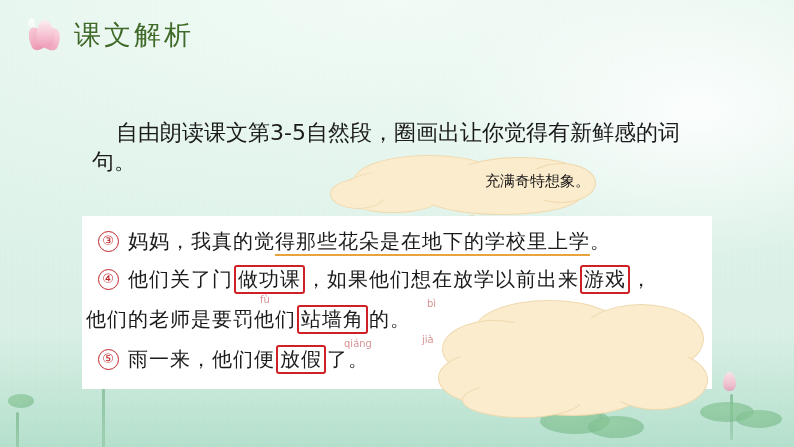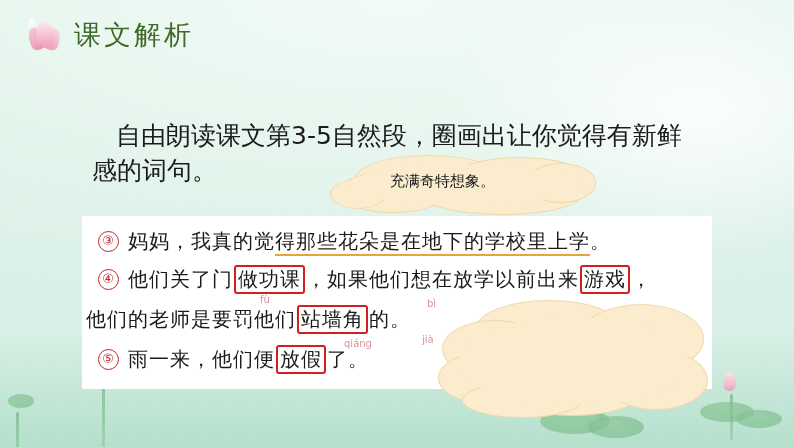--- a/index.html
+++ b/index.html
@@ -96,22 +96,22 @@
     text-shadow: 0 1px 0 rgba(255,255,255,0.8);
   }
 
   
   .instruction {
     position: absolute;
     left: 92px;
     top: 118px;
     width: 600px;
     font-family: "DejaVu Sans", "Liberation Sans", sans-serif;
-    font-size: 25px;
-    line-height: 35px;
+    font-size: 22px;
+    line-height: 29px;
     color: #1b1b1b;
     text-indent: 24px;
   }
   .cloud-wrap { position: absolute; }
 
   .cloud-body {
     position: absolute;
     background: #fbecce;
     border: 1px solid #efd9ad;
     border-radius: 50% / 50%;
@@ -131,21 +131,21 @@
   #cloud1 .b3 { left: 8px;   top: 16px; width: 110px; height: 42px; }
   #cloud1 .b4 { left: 92px;  top: 20px; width: 160px; height: 40px; }
   #cloud1 .b5 { left: 0px;   top: 24px; width:  56px; height: 30px; }
   #cloud1 .b6 { left: 196px; top: 8px;  width:  70px; height: 40px; }
   #cloud1 .cloud-inner {
     position:absolute; left:18px; top:10px; width:232px; height:40px;
     background:#fbecce; border-radius:50%;
   }
   #cloud1 .cloud-text {
     left: 60px; top: 16px; width: 200px;
-    font-size: 15px; line-height: 20px; text-align: left;
+    font-size: 15px; line-height: 20px; text-align: right;
   }
 
   .bubble {
     position: absolute;
     border-radius: 50%;
     background: rgba(251,236,206,0.9);
     border: 1px solid #eddcb6;
     z-index: 4;
   }
   #bub1 { left: 466px; top: 215px; width: 12px; height: 12px; }

